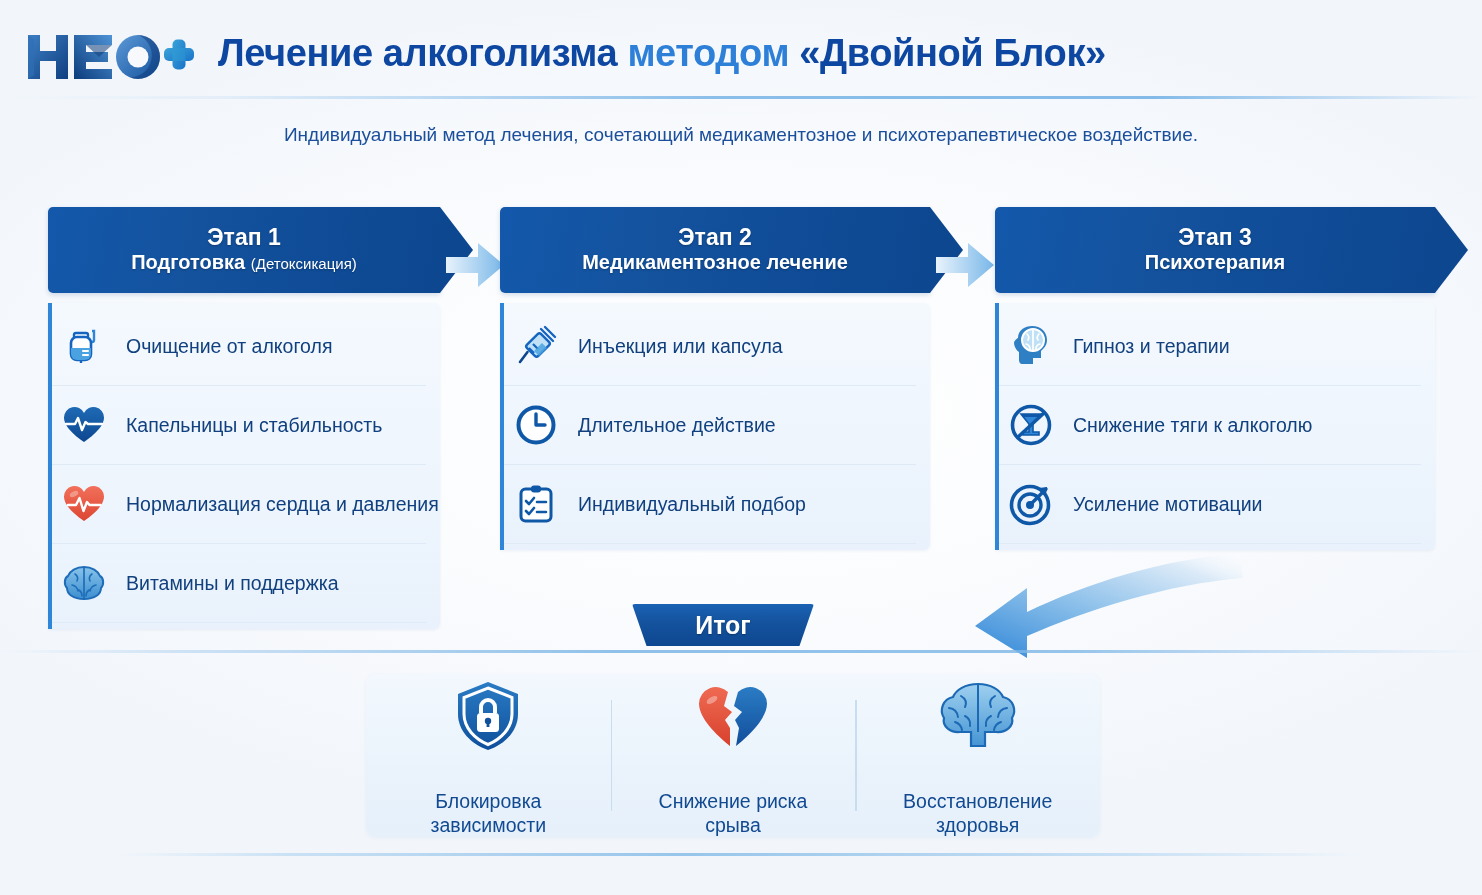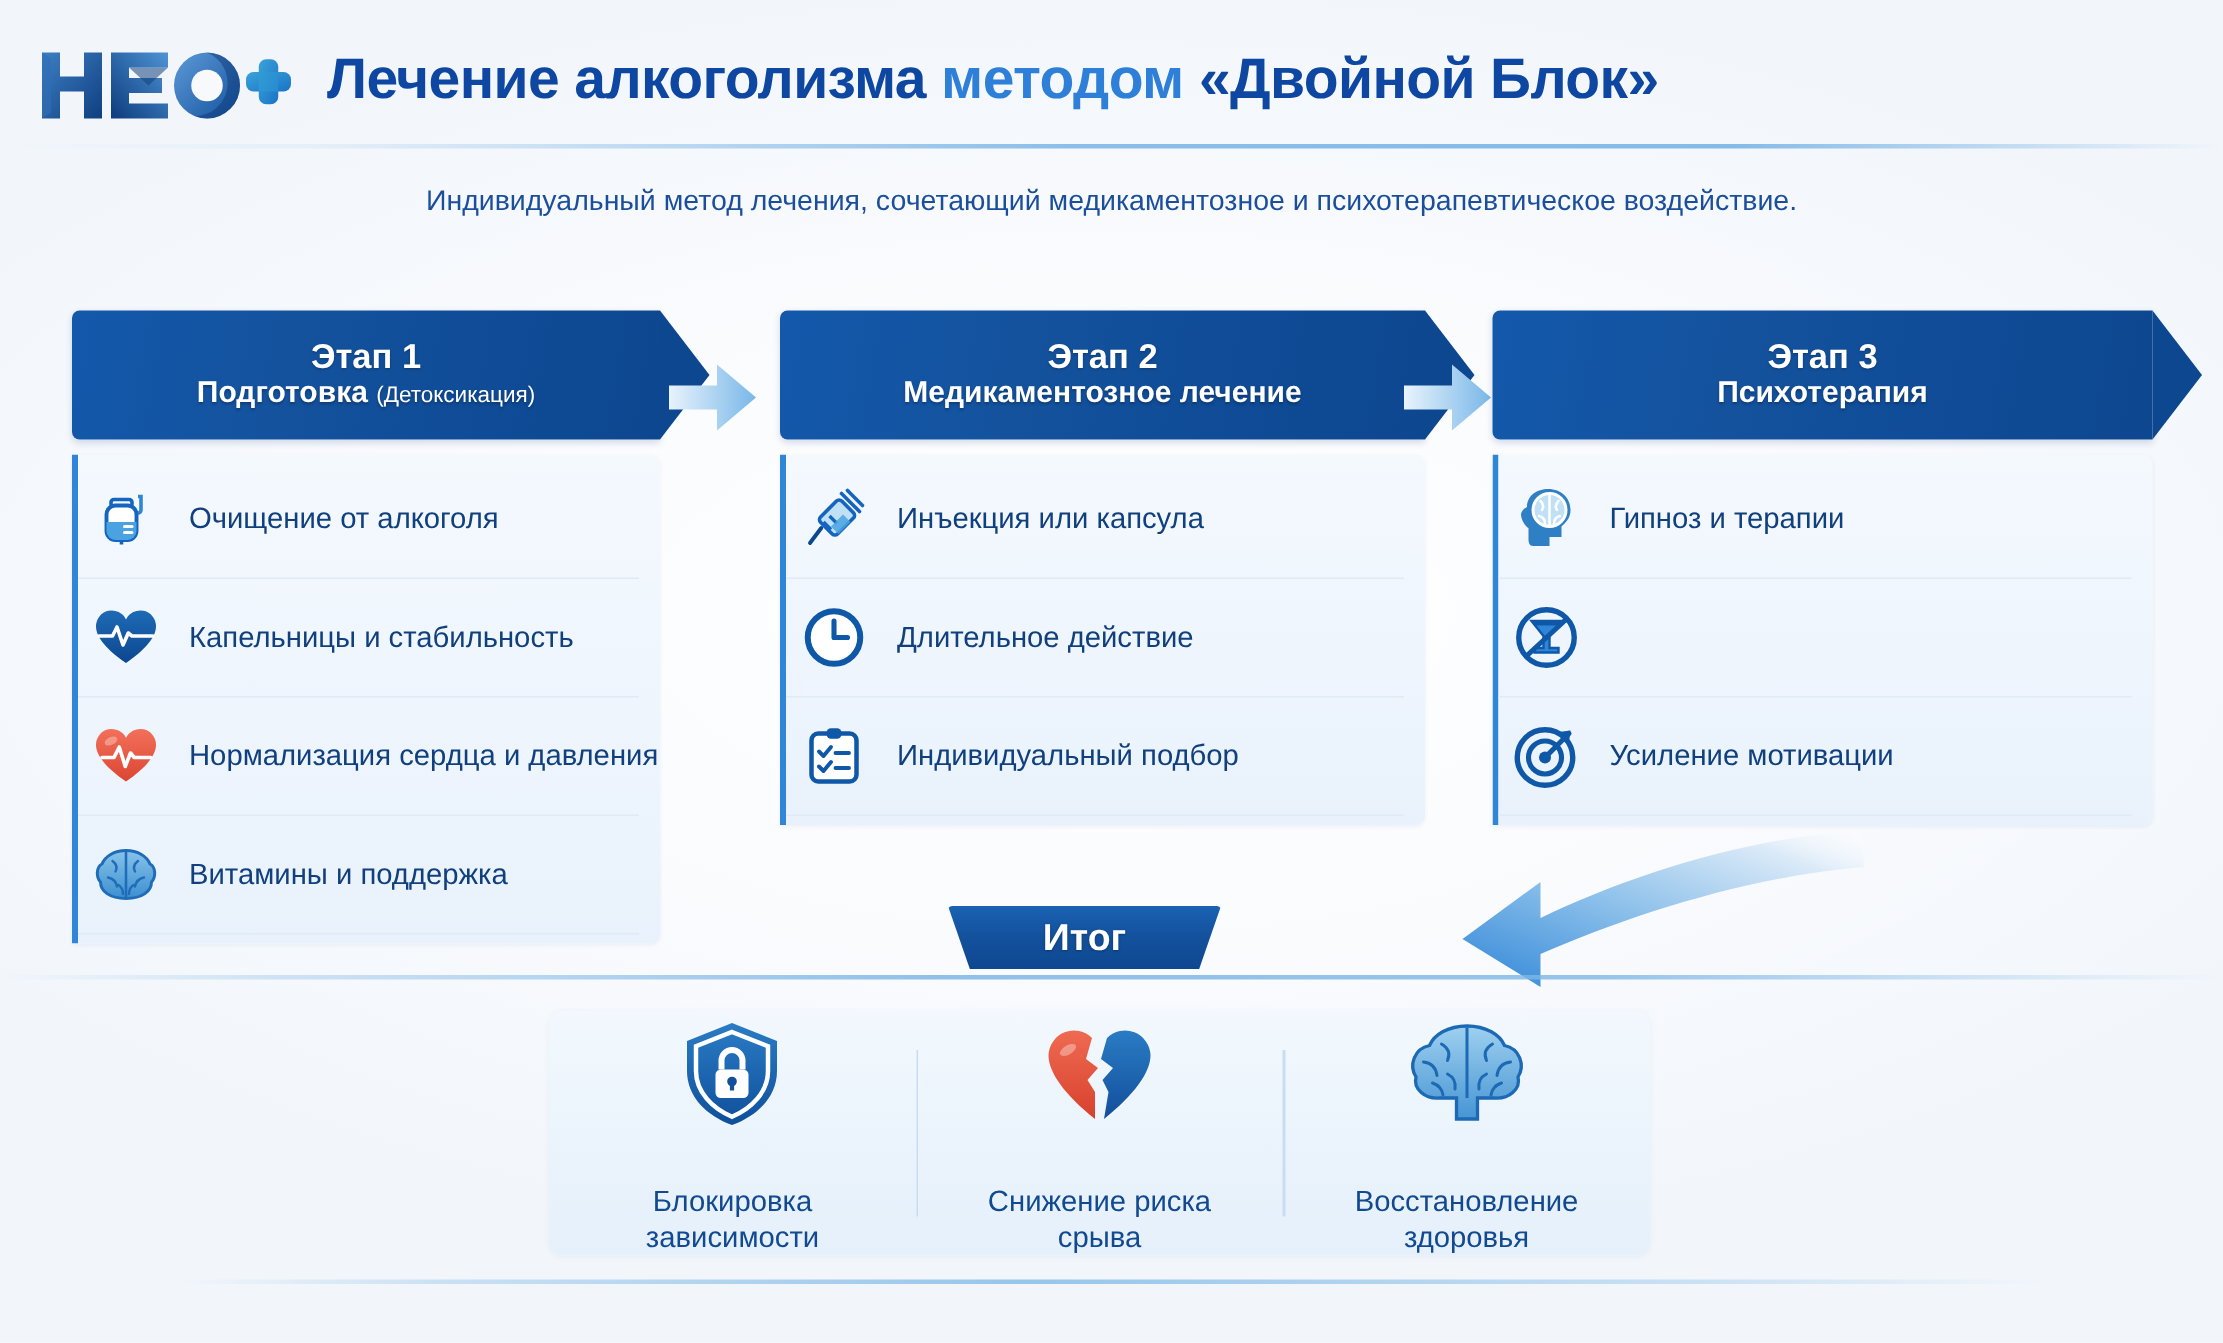--- a/index.html
+++ b/index.html
@@ -109,21 +109,21 @@
   }
   .feat-icon svg { display: block; }
   .feat-label {
     margin-left: 18px;
     font-size: 19.5px; color: #11407f;
     white-space: nowrap;
   }
 
   
   #stage-1 { left: 48px; width: 392px; }
-  #stage-2 { left: 520px; width: 430px; }
+  #stage-2 { left: 500px; width: 430px; }
   #stage-3 { left: 995px; width: 440px; }
 
   
   .conn-arrow { position: absolute; top: 236px; }
   #conn-1 { left: 438px; }
   #conn-2 { left: 928px; }
 
   
   #curved-arrow { position: absolute; left: 955px; top: 540px; }
 
@@ -430,20 +430,21 @@
 
     <div class="feat">
       <span class="feat-icon">
         <svg width="46" height="46" viewBox="0 0 46 46">
           <circle cx="23" cy="23" r="18.5" fill="none" stroke="#0f58a8" stroke-width="3.6"></circle>
           <path d="M13 12 h20 l-8 10 v8 h6 v3 H15 v-3 h6 v-8 Z" fill="#2f86d8" stroke="#0f58a8" stroke-width="1.6"></path>
           <path d="M13 12 h20 l-2.5 3 H15.5 Z" fill="#0f58a8"></path>
           <path d="M10 35 L36 11" stroke="#0f58a8" stroke-width="3.4" stroke-linecap="round"></path>
         </svg>
       </span>
+      <span class="feat-label">Снижение тяги к алкоголю</span>
     </div>
 
     <div class="feat">
       <span class="feat-icon">
         <svg width="46" height="46" viewBox="0 0 46 46">
           <circle cx="22" cy="24" r="18.5" fill="none" stroke="#0f58a8" stroke-width="3.6"></circle>
           <circle cx="22" cy="24" r="11" fill="none" stroke="#0f58a8" stroke-width="3.4"></circle>
           <circle cx="22" cy="24" r="4" fill="#0f58a8"></circle>
           <path d="M22 24 L38 8" stroke="#0f58a8" stroke-width="3.4" stroke-linecap="round"></path>
           <path d="M31 7 L39 6 L38 14 Z" fill="#0f58a8"></path>

